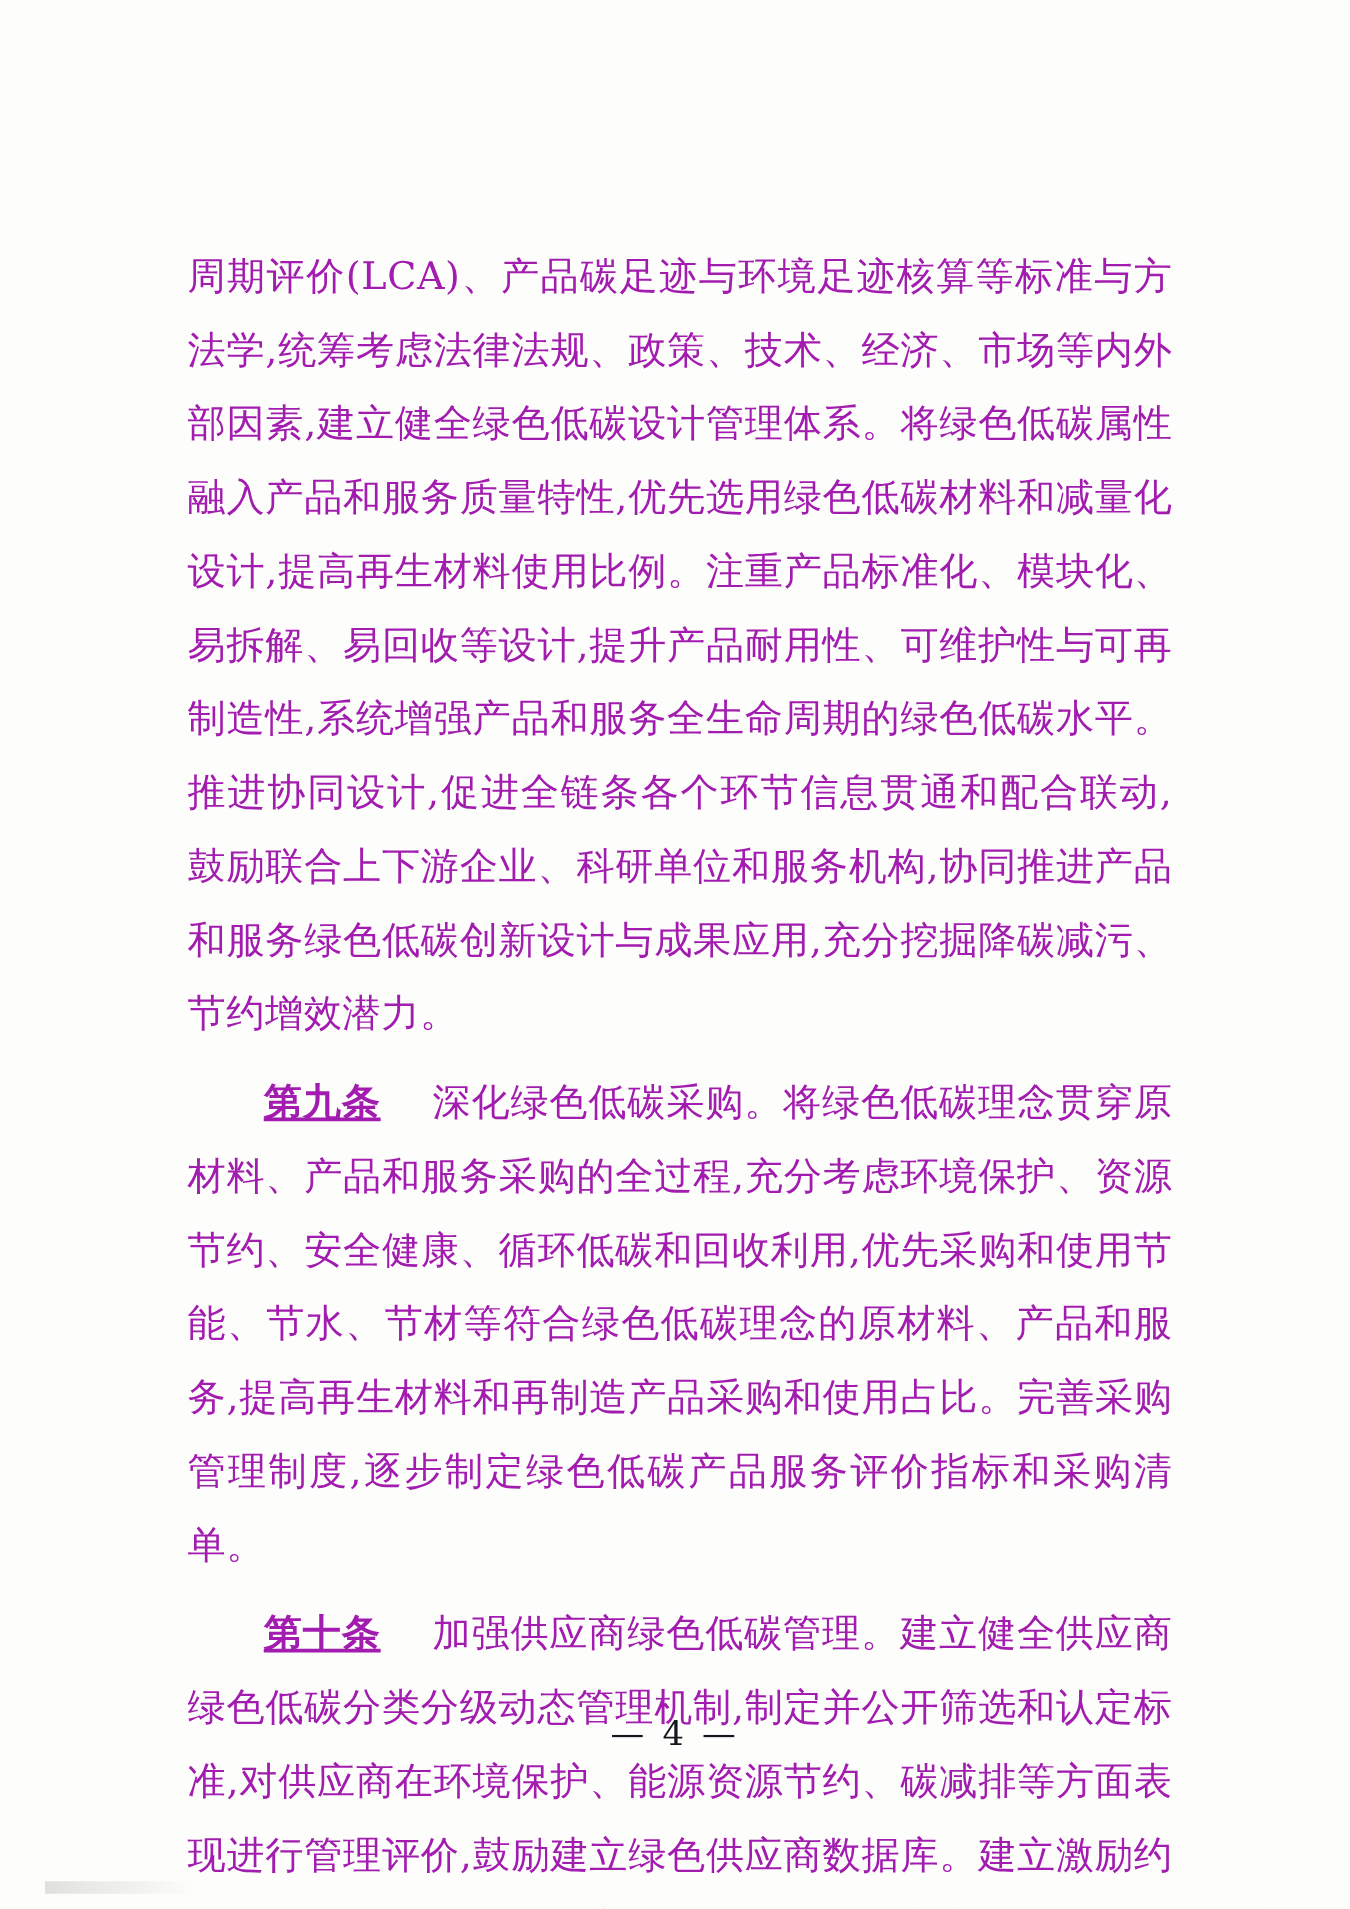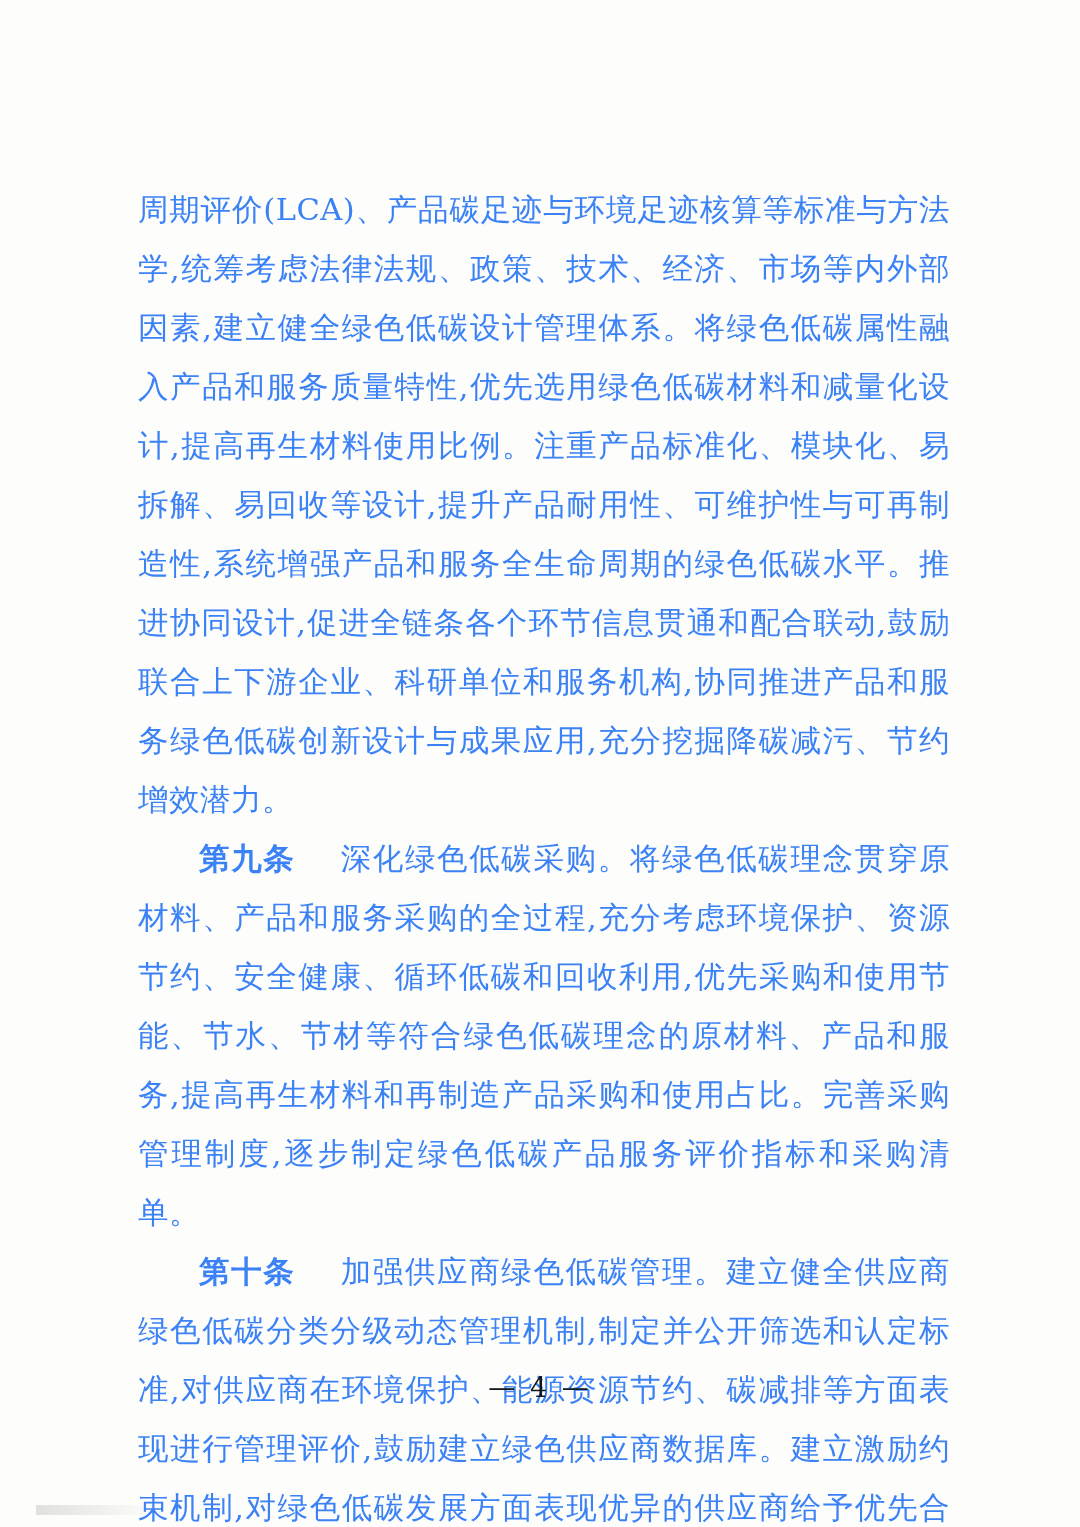--- a/index.html
+++ b/index.html
@@ -22,36 +22,37 @@
   }
   .content {
     position: absolute;
     left: 138px;
     top: 180px;
     width: 812px;
   }
   .para {
     font-size: 30.5px;
     line-height: 59px;
-    color: #3b82f6;
+    color: #a21caf;
     text-align: justify;
     text-justify: inter-ideograph;
     letter-spacing: 0.5px;
-    margin: 0;
+    margin: 12px;
     font-weight: 500;
     font-family: "DejaVu Serif", "Liberation Serif", serif;
   }
   .para + .para {
     margin-top: 0;
   }
   .indent {
     text-indent: 61px;
   }
   .art-label {
     font-weight: 700;
+    text-decoration: underline;
   }
   .footer {
     position: absolute;
     left: 0;
     right: 0;
     top: 1372px;
     text-align: center;
   }
   .pagenum {
     font-size: 27px;

